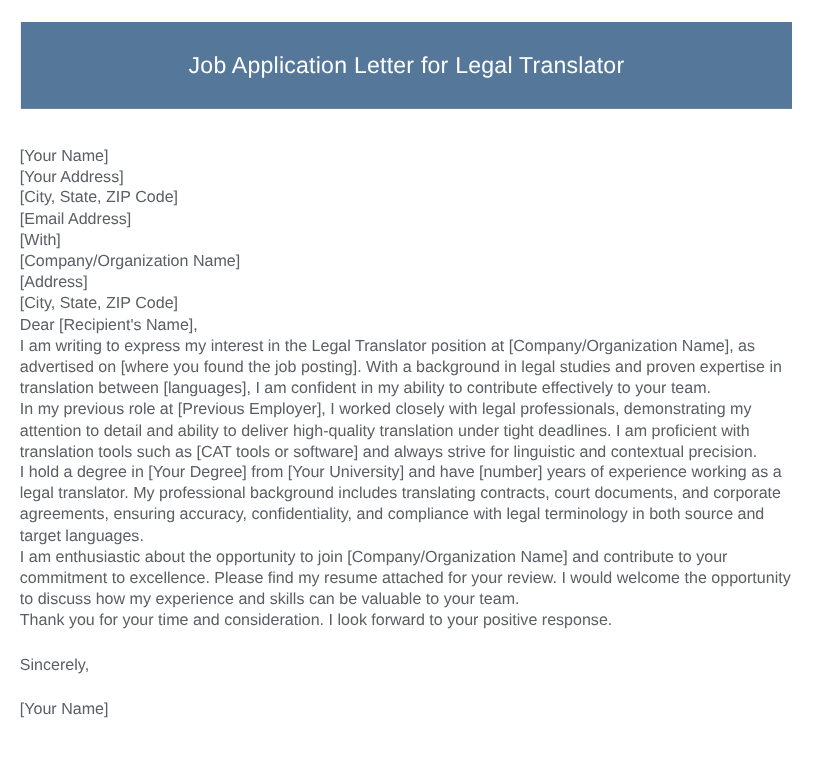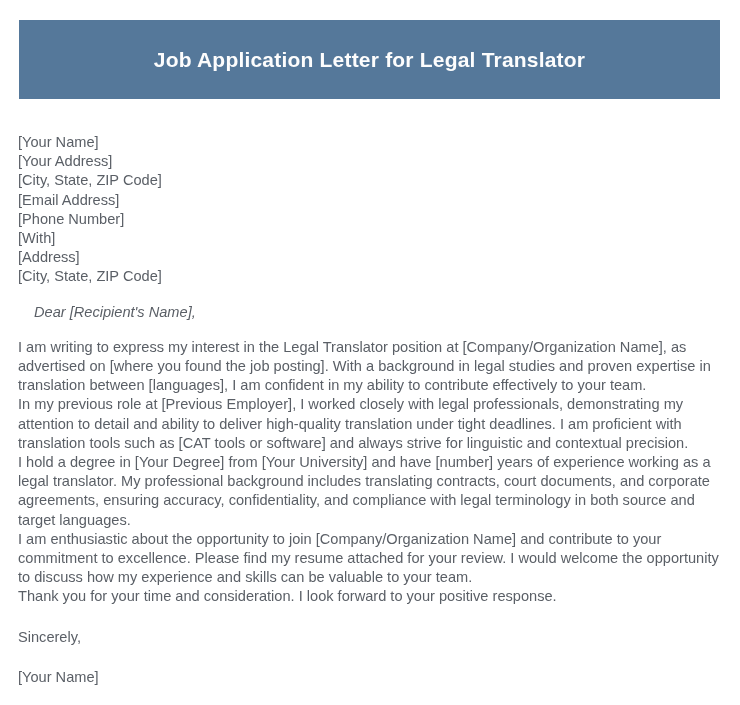--- a/index.html
+++ b/index.html
@@ -30,21 +30,21 @@
     height: 79px;
     background: #55789a;
     display: flex;
     align-items: center;
     justify-content: center;
     box-sizing: border-box;
   }
   .letter-header-title {
     color: #fdfdfd;
     font-size: 21px;
-    font-weight: 700;
+    font-weight: 400;
     letter-spacing: 0.2px;
     line-height: 1.2;
     text-align: center;
     white-space: nowrap;
   }
 
   
   .letter-body {
     position: absolute;
     left: 18px;
@@ -58,23 +58,22 @@
   .addr-block {
     margin: 0;
   }
   .addr-line {
     display: block;
     white-space: nowrap;
   }
 
   .salutation {
     display: block;
-    margin: 16px;
+    margin: 0;
     white-space: nowrap;
-    font-style: italic;
   }
 
   .letter-para {
     margin: 0;
     text-align: left;
   }
 
   .closing-line {
     display: block;
     white-space: nowrap;
@@ -90,28 +89,28 @@
     <div class="letter-header-title">Job Application Letter for Legal Translator</div>
   </div>
 
   <div class="letter-body">
 
     <div class="addr-block">
       <span class="addr-line">[Your Name]</span>
       <span class="addr-line">[Your Address]</span>
       <span class="addr-line">[City, State, ZIP Code]</span>
       <span class="addr-line">[Email Address]</span>
-      <span class="addr-line">[Phone Number]</span>
     </div>
 
     <div class="addr-block">
       <span class="addr-line">[With]</span>
     </div>
 
     <div class="addr-block">
+      <span class="addr-line">[Company/Organization Name]</span>
       <span class="addr-line">[Address]</span>
       <span class="addr-line">[City, State, ZIP Code]</span>
     </div>
 
     <span class="salutation">Dear [Recipient's Name],</span>
 
     <p class="letter-para">I am writing to express my interest in the Legal Translator position at [Company/Organization Name], as advertised on [where you found the job posting]. With a background in legal studies and proven expertise in translation between [languages], I am confident in my ability to contribute effectively to your team.</p>
     <p class="letter-para">In my previous role at [Previous Employer], I worked closely with legal professionals, demonstrating my attention to detail and ability to deliver high-quality translation under tight deadlines. I am proficient with translation tools such as [CAT tools or software] and always strive for linguistic and contextual precision.</p>
     <p class="letter-para">I hold a degree in [Your Degree] from [Your University] and have [number] years of experience working as a legal translator. My professional background includes translating contracts, court documents, and corporate agreements, ensuring accuracy, confidentiality, and compliance with legal terminology in both source and target languages.</p>
     <p class="letter-para">I am enthusiastic about the opportunity to join [Company/Organization Name] and contribute to your commitment to excellence. Please find my resume attached for your review. I would welcome the opportunity to discuss how my experience and skills can be valuable to your team.</p>

